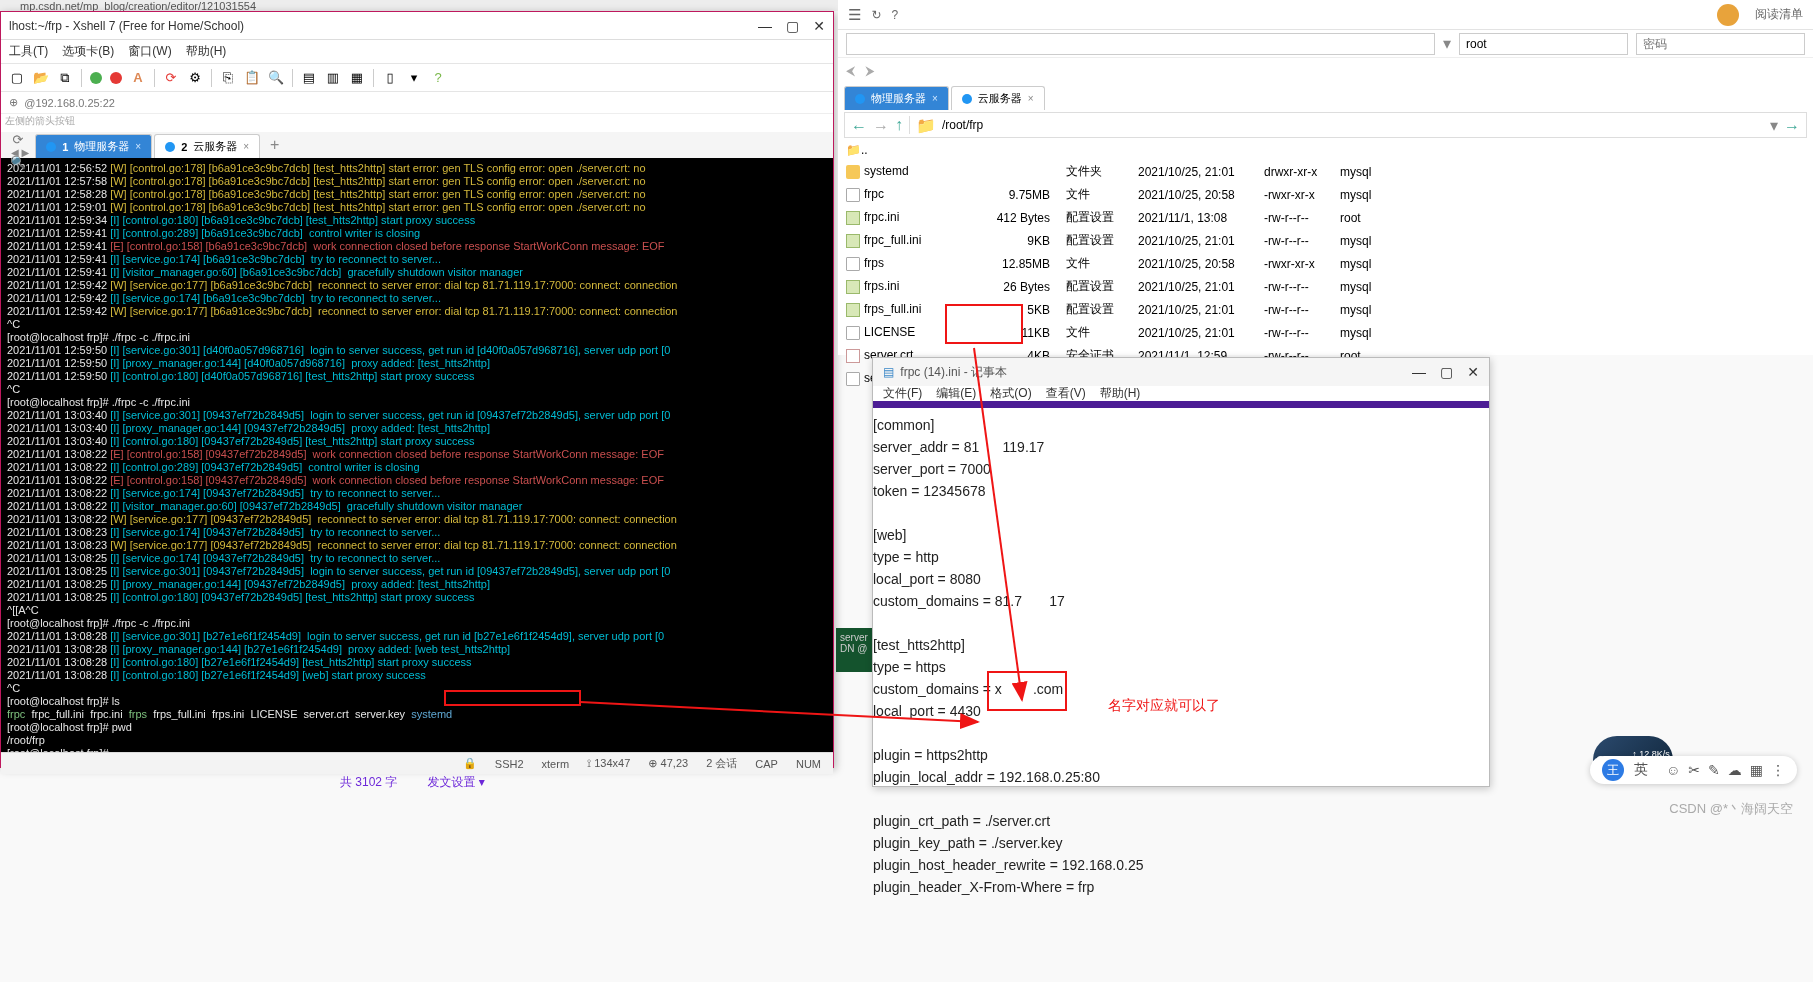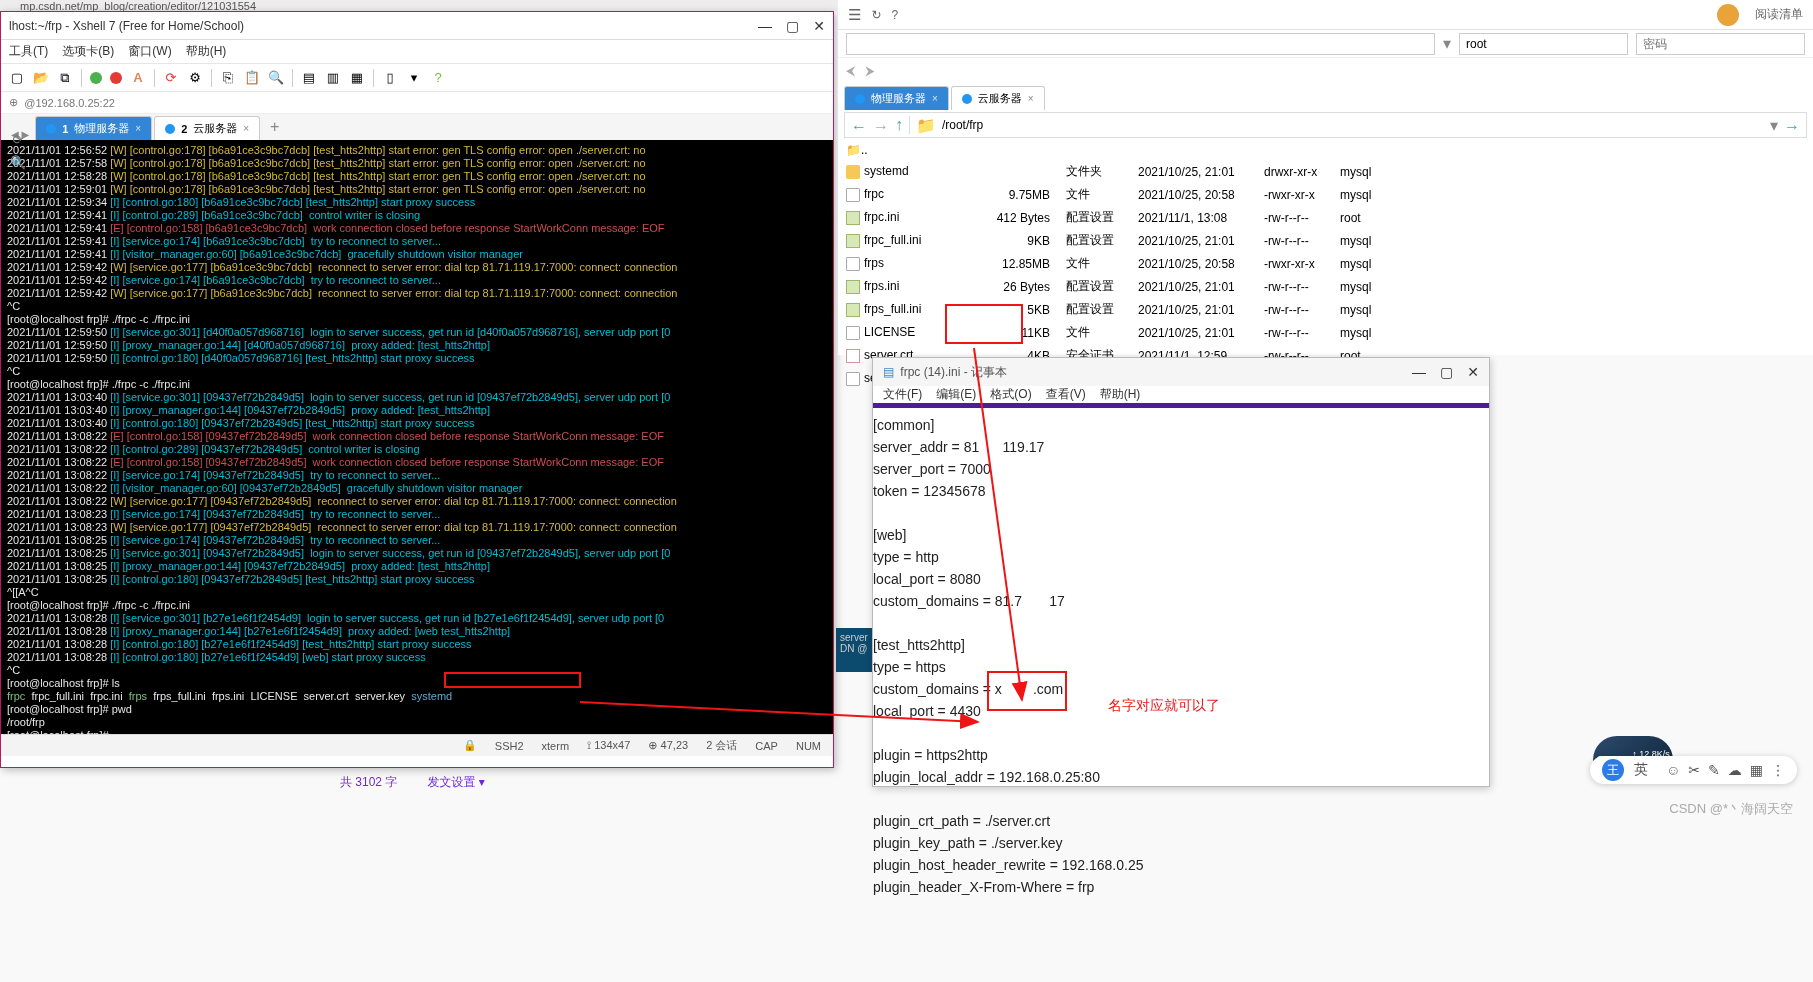--- a/index.html
+++ b/index.html
@@ -67,31 +67,31 @@
 .fi-fold { background: #f6c858; border-radius: 2px; }
 .fi-file { background: #fff; border: 1px solid #aaa; border-radius: 1px; }
 .fi-ini { background: #d8e8b7; border: 1px solid #9ab96b; }
 .fi-crt { background: #fff; border: 1px solid #c99; }
 .sel-box { border: 2px solid #ef1515; }
 .fi-up { color: #888; }
 
 
 .notepad { position: absolute; left: 872px; top: 357px; width: 618px; height: 430px; background: #fff; border: 1px solid #bbb; box-shadow: 1px 2px 8px rgba(0,0,0,0.2); }
 .np-title { height: 28px; display: flex; align-items: center; justify-content: space-between; padding: 0 10px; font-size: 12px; color: #555; background: #f5f5f5; }
-.np-menu { height: 22px; display: flex; align-items: center; gap: 14px; padding-left: 10px; font-size: 12px; color: #333; border-bottom: 5px solid #4c1d95; }
+.np-menu { height: 22px; display: flex; align-items: center; gap: 14px; padding-left: 10px; font-size: 12px; color: #333; border-bottom: 7px solid #4c1d95; }
 .np-body { padding: 6px 0; font-family: "Segoe UI", sans-serif; font-size: 14px; line-height: 22px; color: #222; white-space: pre; position: relative; }
 .np-box { position: absolute; border: 2px solid #ef1515; left: 112px; top: 306px; width: 80px; height: 40px; }
 
 .red-note { position: absolute; left: 1108px; top: 697px; color: #ef1515; font-size: 14px; }
 
 
 .arrow-svg { position: absolute; pointer-events: none; }
 
 
-.snip-tab { position: absolute; left: 836px; top: 628px; width: 36px; height: 44px; background: #0c4a6e; color: #ccc; font-size: 10px; padding: 4px; }
+.snip-tab { position: absolute; left: 836px; top: 628px; width: 36px; height: 44px; background: #14532d; color: #ccc; font-size: 10px; padding: 4px; }
 
 
 .float-widget { position: absolute; right: 140px; bottom: 198px; width: 80px; height: 48px; border-radius: 24px; background: linear-gradient(135deg, #2b4a6e, #0f2438); color: #fff; display: flex; align-items: center; justify-content: center; font-size: 14px; }
 .float-widget .pct { font-size: 15px; }
 .float-widget .stats { font-size: 9px; margin-left: 6px; line-height: 11px; }
 .pill-bar { position: absolute; right: 16px; bottom: 198px; height: 28px; background: #fff; border-radius: 14px; box-shadow: 0 1px 6px rgba(0,0,0,0.2); display: flex; align-items: center; gap: 10px; padding: 0 12px; font-size: 14px; }
 .pill-bar .wang { width: 22px; height: 22px; border-radius: 50%; background: #2d7be4; color: #fff; display: flex; align-items: center; justify-content: center; font-size: 12px; }
 .pill-bar span { color: #555; }
 
 
@@ -144,20 +144,21 @@
     <span class="icn">▦</span>
     <span class="sep"></span>
     <span class="icn">▯</span>
     <span class="icn">▾</span>
     <span class="icn" style="color:#7ab84a">?</span>
   </div>
   <div class="addr-row">
     <span style="margin-right:6px">⊕</span>
       <span>@192.168.0.25:22</span>
   </div>
+  <div class="note-row">左侧的箭头按钮</div>
   <div class="tab-row" id="xs-tabs">
     <span style="font-size:10px;color:#888;padding:0 6px">◀ ▶</span>
   <div class="tab active"><span class="dot-blue"></span><b>1</b> 物理服务器 <span class="x">×</span></div>
       <div class="tab"><span class="dot-blue"></span><b>2</b> 云服务器 <span class="x">×</span></div>
       <div style="padding: 4px 8px; color: rgb(136, 136, 136); cursor: pointer;">+</div>
     </div>
   <div class="terminal" id="term"><div><span class="w">2021/11/01 12:56:52 </span><span class="y">[W] [control.go:178] [b6a91ce3c9bc7dcb] [test_htts2http] start error: gen TLS config error: open ./server.crt: no</span></div><div><span class="w">2021/11/01 12:57:58 </span><span class="y">[W] [control.go:178] [b6a91ce3c9bc7dcb] [test_htts2http] start error: gen TLS config error: open ./server.crt: no</span></div><div><span class="w">2021/11/01 12:58:28 </span><span class="y">[W] [control.go:178] [b6a91ce3c9bc7dcb] [test_htts2http] start error: gen TLS config error: open ./server.crt: no</span></div><div><span class="w">2021/11/01 12:59:01 </span><span class="y">[W] [control.go:178] [b6a91ce3c9bc7dcb] [test_htts2http] start error: gen TLS config error: open ./server.crt: no</span></div><div><span class="w">2021/11/01 12:59:34 </span><span class="c">[I] [control.go:180] [b6a91ce3c9bc7dcb] [test_htts2http] start proxy success</span></div><div><span class="w">2021/11/01 12:59:41 </span><span class="c">[I] [control.go:289] [b6a91ce3c9bc7dcb]  control writer is closing</span></div><div><span class="w">2021/11/01 12:59:41 </span><span class="r">[E] [control.go:158] [b6a91ce3c9bc7dcb]  work connection closed before response StartWorkConn message: EOF</span></div><div><span class="w">2021/11/01 12:59:41 </span><span class="c">[I] [service.go:174] [b6a91ce3c9bc7dcb]  try to reconnect to server...</span></div><div><span class="w">2021/11/01 12:59:41 </span><span class="c">[I] [visitor_manager.go:60] [b6a91ce3c9bc7dcb]  gracefully shutdown visitor manager</span></div><div><span class="w">2021/11/01 12:59:42 </span><span class="y">[W] [service.go:177] [b6a91ce3c9bc7dcb]  reconnect to server error: dial tcp 81.71.119.17:7000: connect: connection</span></div><div><span class="w">2021/11/01 12:59:42 </span><span class="c">[I] [service.go:174] [b6a91ce3c9bc7dcb]  try to reconnect to server...</span></div><div><span class="w">2021/11/01 12:59:42 </span><span class="y">[W] [service.go:177] [b6a91ce3c9bc7dcb]  reconnect to server error: dial tcp 81.71.119.17:7000: connect: connection</span></div><div class="w">^C</div><div class="w">[root@localhost frp]# ./frpc -c ./frpc.ini</div><div><span class="w">2021/11/01 12:59:50 </span><span class="c">[I] [service.go:301] [d40f0a057d968716]  login to server success, get run id [d40f0a057d968716], server udp port [0</span></div><div><span class="w">2021/11/01 12:59:50 </span><span class="c">[I] [proxy_manager.go:144] [d40f0a057d968716]  proxy added: [test_htts2http]</span></div><div><span class="w">2021/11/01 12:59:50 </span><span class="c">[I] [control.go:180] [d40f0a057d968716] [test_htts2http] start proxy success</span></div><div class="w">^C</div><div class="w">[root@localhost frp]# ./frpc -c ./frpc.ini</div><div><span class="w">2021/11/01 13:03:40 </span><span class="c">[I] [service.go:301] [09437ef72b2849d5]  login to server success, get run id [09437ef72b2849d5], server udp port [0</span></div><div><span class="w">2021/11/01 13:03:40 </span><span class="c">[I] [proxy_manager.go:144] [09437ef72b2849d5]  proxy added: [test_htts2http]</span></div><div><span class="w">2021/11/01 13:03:40 </span><span class="c">[I] [control.go:180] [09437ef72b2849d5] [test_htts2http] start proxy success</span></div><div><span class="w">2021/11/01 13:08:22 </span><span class="r">[E] [control.go:158] [09437ef72b2849d5]  work connection closed before response StartWorkConn message: EOF</span></div><div><span class="w">2021/11/01 13:08:22 </span><span class="c">[I] [control.go:289] [09437ef72b2849d5]  control writer is closing</span></div><div><span class="w">2021/11/01 13:08:22 </span><span class="r">[E] [control.go:158] [09437ef72b2849d5]  work connection closed before response StartWorkConn message: EOF</span></div><div><span class="w">2021/11/01 13:08:22 </span><span class="c">[I] [service.go:174] [09437ef72b2849d5]  try to reconnect to server...</span></div><div><span class="w">2021/11/01 13:08:22 </span><span class="c">[I] [visitor_manager.go:60] [09437ef72b2849d5]  gracefully shutdown visitor manager</span></div><div><span class="w">2021/11/01 13:08:22 </span><span class="y">[W] [service.go:177] [09437ef72b2849d5]  reconnect to server error: dial tcp 81.71.119.17:7000: connect: connection</span></div><div><span class="w">2021/11/01 13:08:23 </span><span class="c">[I] [service.go:174] [09437ef72b2849d5]  try to reconnect to server...</span></div><div><span class="w">2021/11/01 13:08:23 </span><span class="y">[W] [service.go:177] [09437ef72b2849d5]  reconnect to server error: dial tcp 81.71.119.17:7000: connect: connection</span></div><div><span class="w">2021/11/01 13:08:25 </span><span class="c">[I] [service.go:174] [09437ef72b2849d5]  try to reconnect to server...</span></div><div><span class="w">2021/11/01 13:08:25 </span><span class="c">[I] [service.go:301] [09437ef72b2849d5]  login to server success, get run id [09437ef72b2849d5], server udp port [0</span></div><div><span class="w">2021/11/01 13:08:25 </span><span class="c">[I] [proxy_manager.go:144] [09437ef72b2849d5]  proxy added: [test_htts2http]</span></div><div><span class="w">2021/11/01 13:08:25 </span><span class="c">[I] [control.go:180] [09437ef72b2849d5] [test_htts2http] start proxy success</span></div><div class="w">^[[A^C</div><div class="w">[root@localhost frp]# ./frpc -c ./frpc.ini</div><div><span class="w">2021/11/01 13:08:28 </span><span class="c">[I] [service.go:301] [b27e1e6f1f2454d9]  login to server success, get run id [b27e1e6f1f2454d9], server udp port [0</span></div><div><span class="w">2021/11/01 13:08:28 </span><span class="c">[I] [proxy_manager.go:144] [b27e1e6f1f2454d9]  proxy added: [web test_htts2http]</span></div><div><span class="w">2021/11/01 13:08:28 </span><span class="c">[I] [control.go:180] [b27e1e6f1f2454d9] [test_htts2http] start proxy success</span></div><div><span class="w">2021/11/01 13:08:28 </span><span class="c">[I] [control.go:180] [b27e1e6f1f2454d9] [web] start proxy success</span></div><div class="w">^C</div><div class="w">[root@localhost frp]# ls</div><div><span class="g">frpc</span>  <span class="w">frpc_full.ini</span>  <span class="w">frpc.ini</span>  <span class="g">frps</span>  <span class="w">frps_full.ini</span>  <span class="w">frps.ini</span>  <span class="w">LICENSE</span>  <span class="w">server.crt</span>  <span class="w">server.key</span>  <span class="bl">systemd</span>  </div><div class="w">[root@localhost frp]# pwd</div><div class="w">/root/frp</div><div class="w">[root@localhost frp]# </div>
     <div class="term-box1"></div>
   </div>
   <div class="status-bar">

